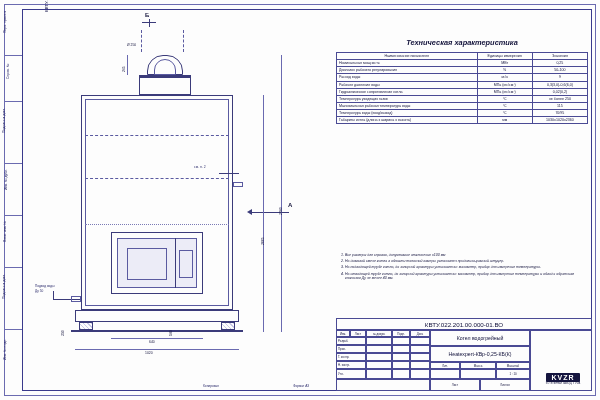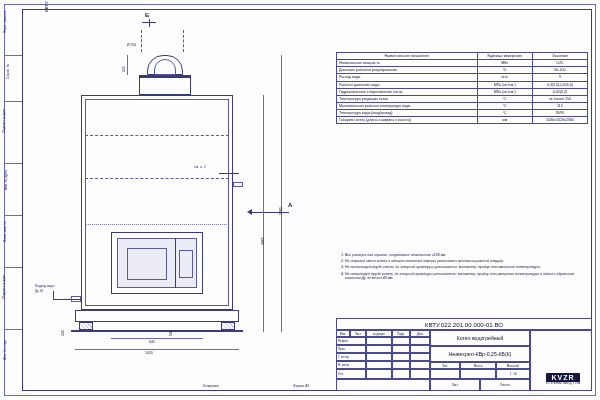--- a/index.html
+++ b/index.html
@@ -144,20 +144,21 @@
 
     <div class="dimtxt dimv" style="left:38px;top:326px;">350</div>
     <div class="dimtxt dimv" style="left:146px;top:326px;">160</div>
 
     <div class="ln hl" style="left:88px;top:328px;width:92px;background:#6a6ab0;"></div>
     <div class="dimtxt" style="left:126px;top:330px;">640</div>
     <div class="ln hl" style="left:52px;top:339px;width:164px;background:#6a6ab0;"></div>
     <div class="dimtxt" style="left:122px;top:341px;">1020</div>
   </div>
 
+  <div class="tcap">Техническая характеристика</div>
   <table class="tbl">
     <tbody>
         <tr>
       <th style="width:56%">Наименование показателя</th>
       <th style="width:22%">Единицы измерения</th>
       <th style="width:22%">Значения</th>
     </tr>
     <tr>
           <td class="n">Номинальная мощность</td>
           <td class="c">МВт</td>

